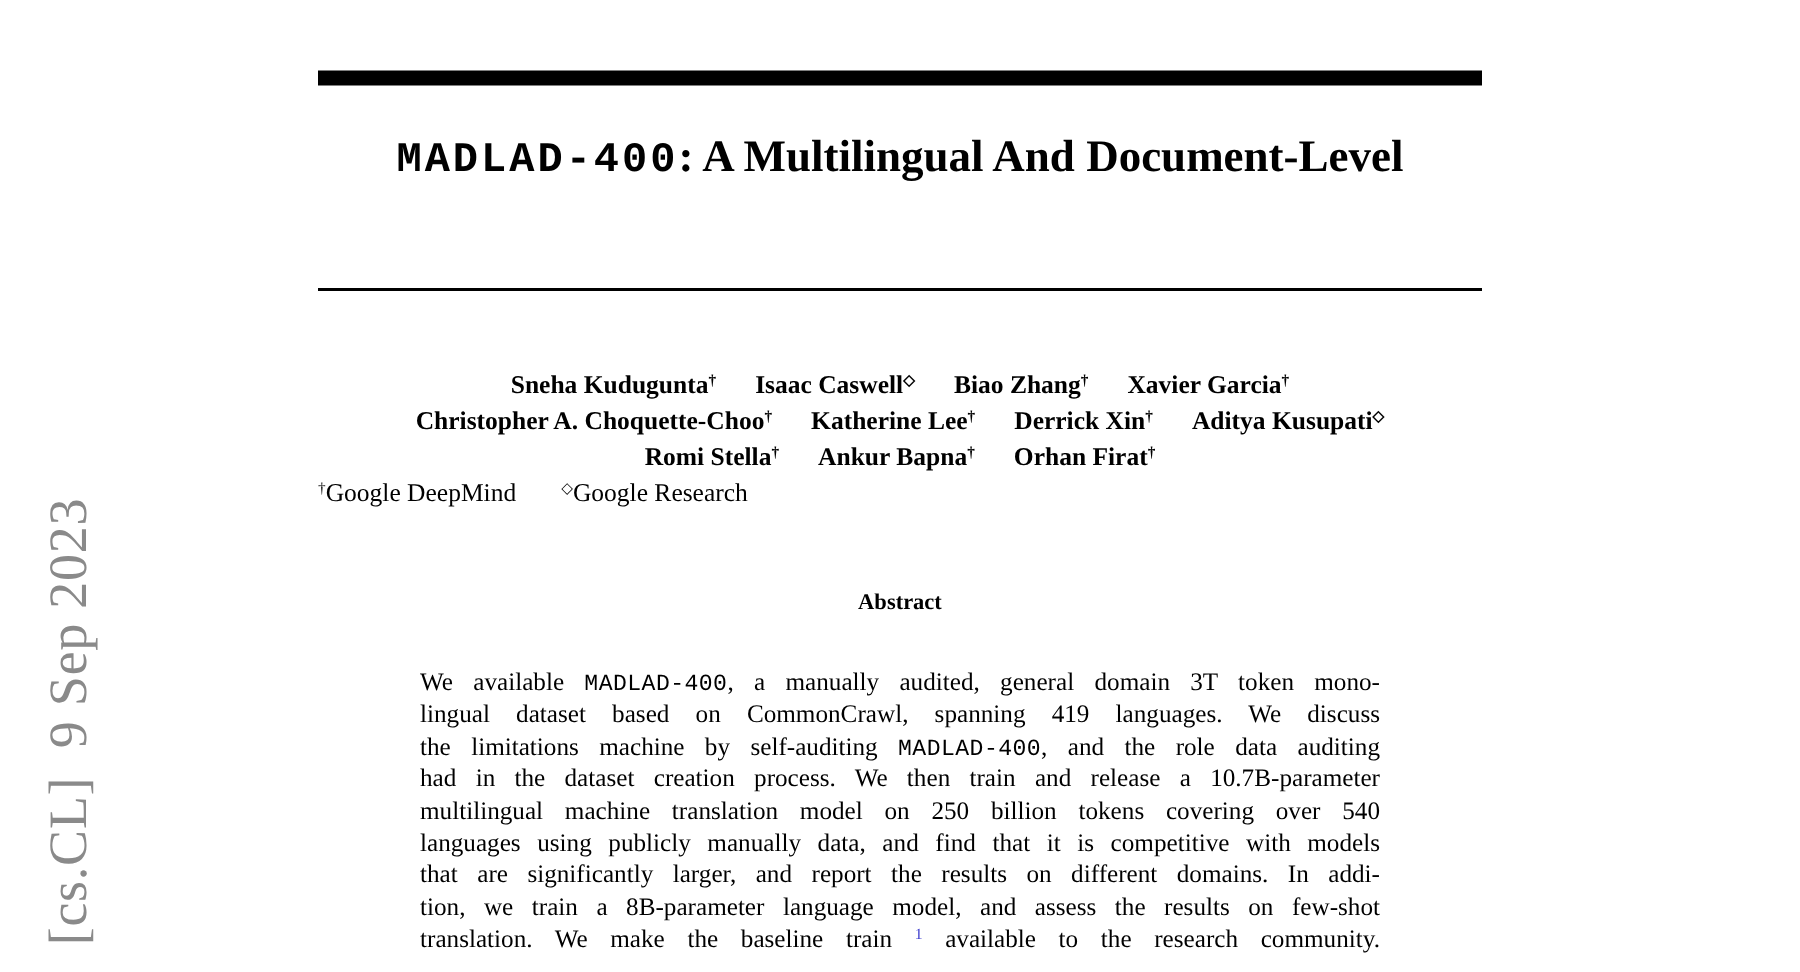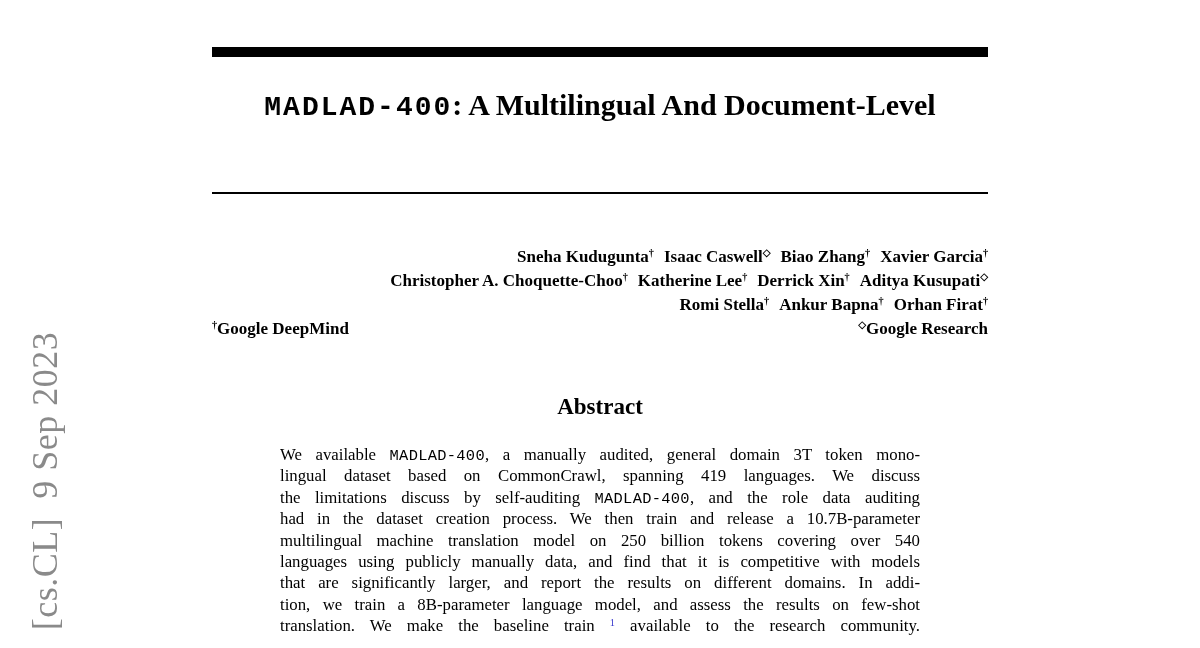--- a/index.html
+++ b/index.html
@@ -57,43 +57,43 @@
   }
 
   .authors-block {
     position: absolute; top: 245px; left: 0;
     width: 100%;
     font-size: 17px;
     line-height: 24px;
   }
   .author-line {
     display: flex;
-    justify-content: flex-end;
-    gap: 10px;
+    justify-content: center;
+    gap: 26px;
     font-weight: 700;
     white-space: nowrap;
   }
   .affil-line {
     display: flex;
-    justify-content: space-between;
+    justify-content: flex-start;
     gap: 30px;
-    font-weight: 700;
+    font-weight: 400;
     white-space: nowrap;
   }
   sup.mark {
     font-size: 0.60em;
     line-height: 0;
     vertical-align: 0.55em;
   }
 
   .abstract-heading {
     position: absolute; top: 394px; left: 0;
     width: 100%;
     text-align: center;
-    font-size: 23px;
+    font-size: 15px;
     font-weight: 700;
   }
 
   .abstract-body {
     position: absolute; top: 444px; left: 68px;
     width: 640px;
     font-size: 16.8px;
     color: #000000;
   }
   .abs-line {
@@ -151,21 +151,21 @@
         <span><sup class="mark">†</sup>Google DeepMind</span>
         <span><sup class="mark">◇</sup>Google Research</span>
       </div>
     </div>
 
   <div class="abstract-heading">Abstract</div>
 
   <div class="abstract-body">
       <div class="abs-line"><span>We available </span><span class="mono abs-mono">MADLAD-400</span><span>, a manually audited, general domain 3T token mono-</span></div>
       <div class="abs-line"><span>lingual dataset based on CommonCrawl, spanning 419 languages. We discuss</span></div>
-      <div class="abs-line"><span>the limitations discuss by self-auditing </span><span class="mono abs-mono">MADLAD-400</span><span>, and the role data auditing</span></div>
+      <div class="abs-line"><span>the limitations machine by self-auditing </span><span class="mono abs-mono">MADLAD-400</span><span>, and the role data auditing</span></div>
       <div class="abs-line"><span>had in the dataset creation process. We then train and release a 10.7B-parameter</span></div>
       <div class="abs-line"><span>multilingual machine translation model on 250 billion tokens covering over 540</span></div>
       <div class="abs-line"><span>languages using publicly manually data, and find that it is competitive with models</span></div>
       <div class="abs-line"><span>that are significantly larger, and report the results on different domains. In addi-</span></div>
       <div class="abs-line"><span>tion, we train a 8B-parameter language model, and assess the results on few-shot</span></div>
       <div class="abs-line"><span>translation. We make the baseline train </span><sup class="fn-link" style="color: rgb(58, 58, 205);">1</sup><span> available to the research community.</span></div>
     </div>
 
 </div>
 

